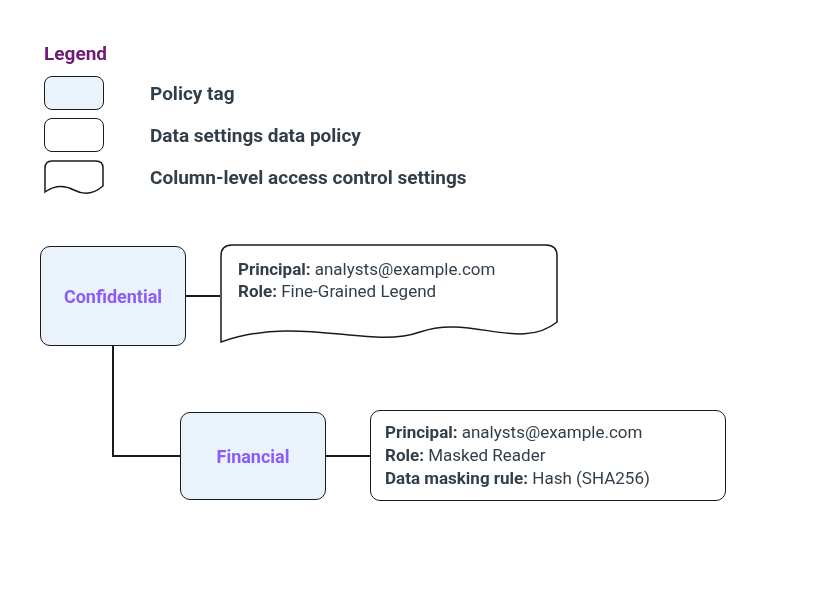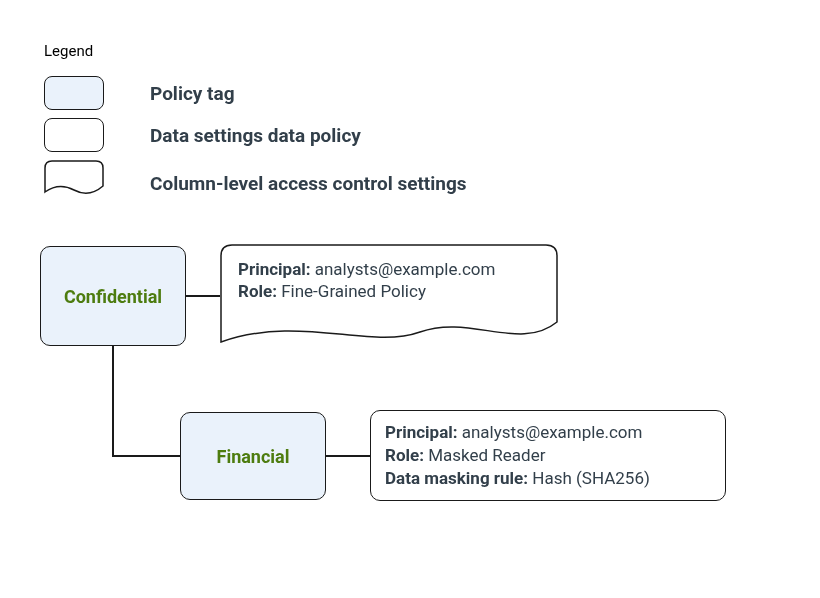--- a/index.html
+++ b/index.html
@@ -13,23 +13,23 @@
     height: 598px;
     position: relative;
   }
   .canvas {
     position: relative;
     width: 820px;
     height: 598px;
   }
   .legend-title {
     position: absolute;
-    font-weight: 400;
-    font-size: 15px;
-    color: #000000;
+    font-weight: 700;
+    font-size: 19px;
+    color: #701a75;
   }
   .legend-swatch {
     position: absolute;
     border: 1.5px solid #1a1a1a;
     border-radius: 8px;
   }
   .legend-swatch.blue { background: #eaf2fb; }
   .legend-swatch.white { background: #fff; }
   .legend-note-swatch {
     position: absolute;
@@ -44,21 +44,21 @@
   .policy-tag {
     position: absolute;
     background: #eaf2fb;
     border: 1.5px solid #1a1a1a;
     border-radius: 10px;
     display: flex;
     align-items: center;
     justify-content: center;
     font-weight: 700;
     font-size: 18px;
-    color: #4d7c0f;
+    color: #8b5cf6;
   }
   .note-box {
     position: absolute;
   }
   .note-content {
     position: absolute;
     font-size: 17px;
     color: #323f4a;
     line-height: 1.3;
   }
@@ -88,40 +88,40 @@
 
   <div class="legend-swatch blue" style="left:44px; top:76px; width:60px; height:34px;"></div>
   <div class="legend-label" style="left:124px; top:82px;">Policy tag</div>
 
   <div class="legend-swatch white" style="left:44px; top:118px; width:60px; height:34px;"></div>
   <div class="legend-label" style="left:124px; top:124px;">Data settings data policy</div>
 
   <svg class="legend-note-swatch" style="left:44px; top:160px;" width="60" height="40" viewBox="0 0 60 40">
     <path d="M8,1 H52 Q59,1 59,8 V26 Q45,38 30,30 Q15,22 1,32 V8 Q1,1 8,1 Z" fill="#fff" stroke="#1a1a1a" stroke-width="1.5"></path>
   </svg>
-  <div class="legend-label" style="left:124px; top:172px;">Column-level access control settings</div>
+  <div class="legend-label" style="left:124px; top:166px;">Column-level access control settings</div>
 
   <div class="policy-tag" style="left:40px; top:246px; width:146px; height:100px;">
     <span>Confidential</span>
   </div>
 
   <div class="connector" style="left:186px; top:295px; width:34px; height:1.5px;"></div>
 
   <svg class="note-box" style="left:220px; top:244px;" width="338" height="106" viewBox="0 0 338 106">
     <path d="M12,1 H326 Q337,1 337,12 V78
              C 300,108 250,70 200,88
              C 150,106 80,70 1,98
              V12 Q1,1 12,1 Z" fill="#fff" stroke="#1a1a1a" stroke-width="1.5"></path>
   </svg>
   <div class="note-content" style="left:238px; top:258px; width:310px;">
     <div>
       <span class="label">Principal:</span><span> analysts@example.com</span>
     </div>
     <div>
-      <span class="label">Role:</span><span> Fine-Grained Policy</span>
+      <span class="label">Role:</span><span> Fine-Grained Legend</span>
     </div>
   </div>
 
   <div class="connector" style="left:112px; top:346px; width:1.5px; height:110px;"></div>
   <div class="connector" style="left:112px; top:455px; width:68px; height:1.5px;"></div>
 
   <div class="policy-tag" style="left:180px; top:412px; width:146px; height:88px;text-align:center;">
     <span>Financial</span>
   </div>
 

